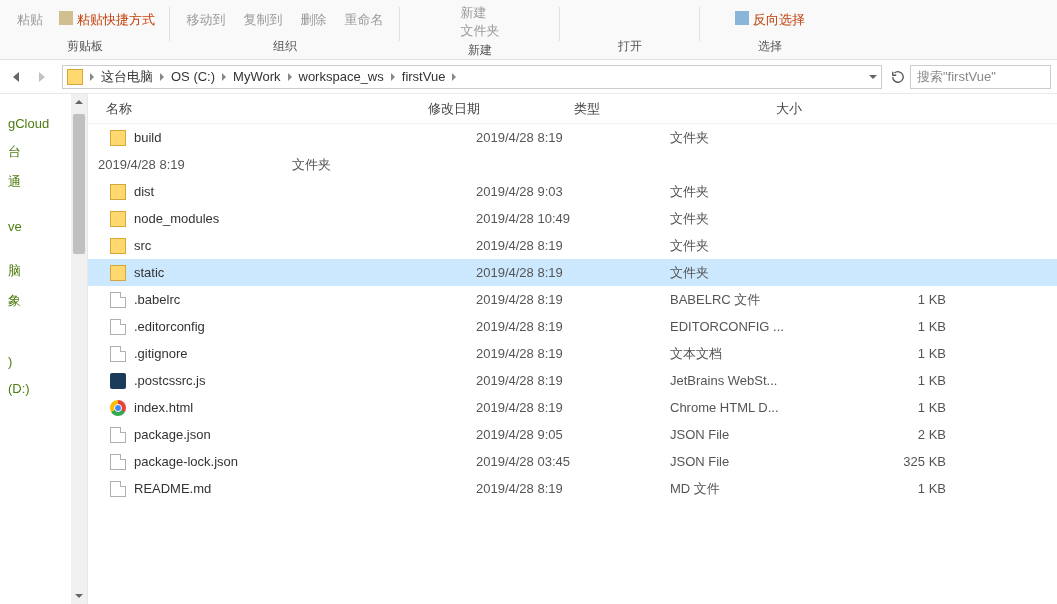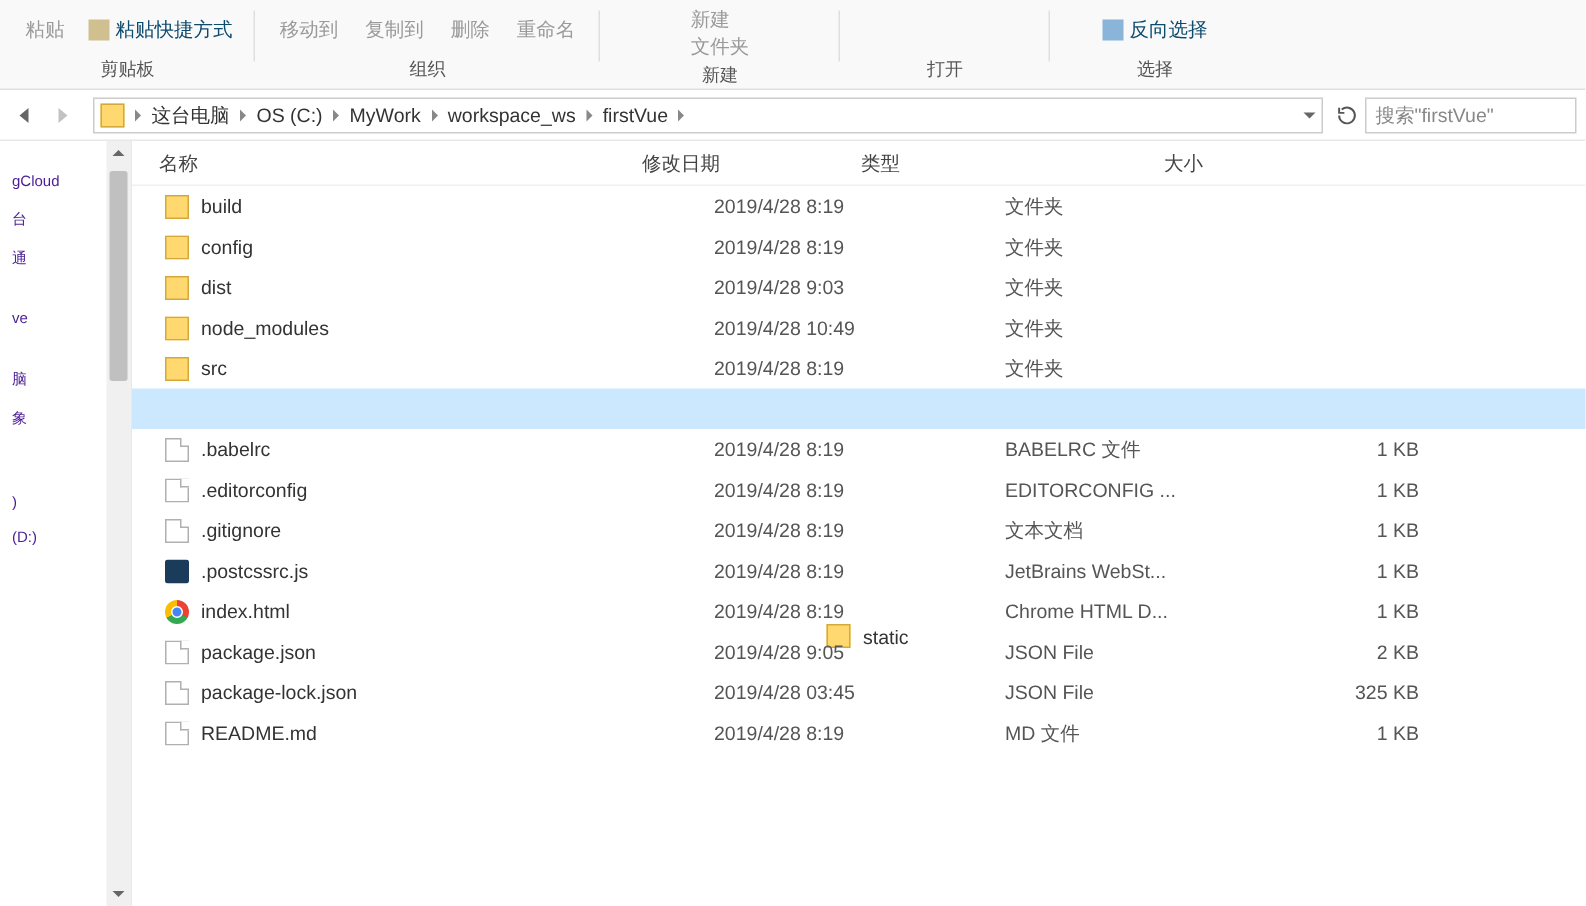--- a/index.html
+++ b/index.html
@@ -5,52 +5,52 @@
 * { box-sizing: border-box; margin: 0; padding: 0; font-family: "Microsoft YaHei", "Segoe UI", sans-serif; font-size: 13px; }
 body { background: #fff; color: #333; width: 1057px; height: 604px; overflow: hidden; position: relative; }
 
 .ribbon { height: 60px; background: #f9f9f9; border-bottom: 1px solid #e0e0e0; display: flex; align-items: flex-start; padding-top: 2px; }
 .ribbon-group { display: flex; flex-direction: column; align-items: center; height: 100%; padding: 0 8px; position: relative; }
 .ribbon-group:not(:last-child)::after { content: ""; position: absolute; right: 0; top: 5px; bottom: 18px; width: 1px; background: #e0e0e0; }
 .ribbon-items { display: flex; align-items: center; gap: 6px; height: 40px; }
 .ribbon-item { display: flex; flex-direction: column; align-items: center; padding: 2px 6px; color: #9a9a9a; font-size: 12px; cursor: pointer; }
 .ribbon-label { font-size: 12px; color: #555; margin-top: auto; margin-bottom: 4px; }
 .ribbon-small { display:flex; flex-direction:column; gap:1px; }
-.ribbon-small-item { display:flex; align-items:center; gap:4px; font-size:12px; color:#0c4a6e; padding:1px 4px; cursor:pointer; }
+.ribbon-small-item { display:flex; gap:4px; font-size:12px; color:#c2410c; padding:1px 4px; cursor:pointer; }
 .ribbon-small-item .sic { width:14px; height:14px; background:#d0c090; }
 
 .addr-row { height: 34px; display: flex; align-items: center; border-bottom: 1px solid #e8e8e8; }
 .nav-btns { display: flex; align-items: center; height: 100%; padding: 0 4px; gap: 2px; }
 .nav-btn { width: 24px; height: 24px; display: flex; align-items: center; justify-content: center; color: #666; cursor: pointer; border-radius: 2px; }
 .addr-bar { flex: 0 0 820px; height: 24px; border: 1px solid #ccc; margin: 0 4px; display: flex; align-items: center; background: #fff; }
 .addr-seg { display: flex; align-items: center; height: 100%; }
 .addr-seg .folder-ico { width: 16px; height: 16px; margin: 0 4px; background: #ffd96f; border: 1px solid #d4a93a; }
 .addr-crumb { padding: 0 4px; color: #333; cursor: pointer; }
 .addr-chevron { color: #888; padding: 0 3px; cursor: pointer; }
 .addr-right { margin-left: auto; display: flex; align-items: center; padding-right: 4px; gap: 4px; color: #888; }
 .refresh-btn { width: 24px; height: 24px; display: flex; align-items: center; justify-content: center; cursor: pointer; }
 .search-box { height: 24px; border: 1px solid #ccc; flex: 1; margin-right: 6px; display: flex; align-items: center; padding: 0 6px; color: #888; background: #fff; }
 
 .main { display: flex; height: calc(100% - 94px); }
 .sidebar { width: 88px; border-right: 1px solid #e8e8e8; position: relative; }
-.side-item { padding: 6px 8px; font-size: 10px; color: #4c1d95; cursor: pointer; white-space: nowrap; overflow: hidden; }
+.side-item { padding: 6px 8px; font-size: 13px; color: #4d7c0f; cursor: pointer; white-space: nowrap; overflow: hidden; }
 .side-scroll { position: absolute; right: 0; top: 0; bottom: 0; width: 16px; background: #f0f0f0; }
 .side-thumb { position: absolute; left: 2px; right: 2px; background: #c0c0c0; border-radius: 2px; }
 .content { flex: 1; display: flex; flex-direction: column; overflow: hidden; }
 
 .cols { display: flex; height: 30px; align-items: center; border-bottom: 1px solid #f0f0f0; color: #444; }
 .col { padding: 0 10px; display: flex; align-items: center; height: 100%; cursor: pointer; }
 .col-name { flex: 0 0 330px; padding-left: 18px; }
 .col-date { flex: 0 0 146px; }
 .col-type { flex: 0 0 148px; }
 .col-size { flex: 0 0 100px; text-align: right; justify-content: flex-end; }
 
 .rows { flex: 1; overflow: auto; }
 .row { display: flex; height: 27px; align-items: center; cursor: pointer; gap: 48px; }
-.row.sel { background: #cce8ff; flex-direction: column; }
+.row.sel { background: #cce8ff; }
 .cell { padding: 0 10px; white-space: nowrap; overflow: hidden; text-overflow: ellipsis; }
 .cell-name { flex: 0 0 330px; display: flex; align-items: center; gap: 8px; padding-left: 22px; }
 .cell-date { flex: 0 0 146px; color: #555; }
 .cell-type { flex: 0 0 148px; color: #555; }
 .cell-size { flex: 0 0 100px; text-align: right; color: #555; }
 .ico { width: 16px; height: 16px; flex: none; }
 .ico-folder { background: #ffd96f; border: 1px solid #d4a93a; }
 .ico-file { background: #fff; border: 1px solid #b0b0b0; position: relative; }
 .ico-file::after { content:""; position:absolute; top:-1px; right:-1px; width:5px; height:5px; background:#fff; border-left:1px solid #b0b0b0; border-bottom:1px solid #b0b0b0; }
 .ico-ws { background: #1a3c5a; border-radius:2px; }
@@ -208,24 +208,20 @@
         <div class="row">
           <div class="cell cell-name">
             <span class="ico ico-folder"></span>
             <span>build</span>
           </div>
           <div class="cell cell-date">2019/4/28 8:19</div>
           <div class="cell cell-type">文件夹</div>
           <div class="cell cell-size"></div>
         </div>
         <div class="row">
-          <div class="cell cell-name">
-            <span class="ico ico-folder"></span>
-            <span>config</span>
-          </div>
           <div class="cell cell-date">2019/4/28 8:19</div>
           <div class="cell cell-type">文件夹</div>
           <div class="cell cell-size"></div>
         </div>
         <div class="row">
           <div class="cell cell-name">
             <span class="ico ico-folder"></span>
             <span>dist</span>
           </div>
           <div class="cell cell-date">2019/4/28 9:03</div>

